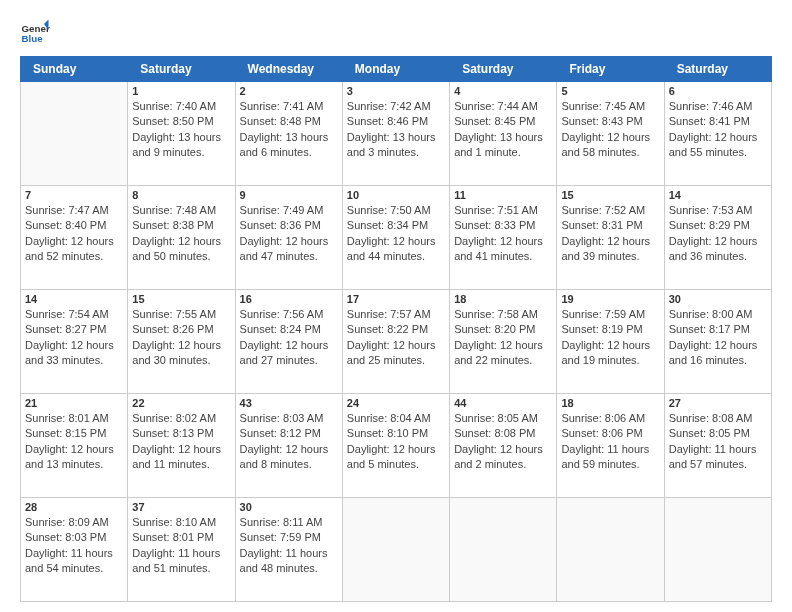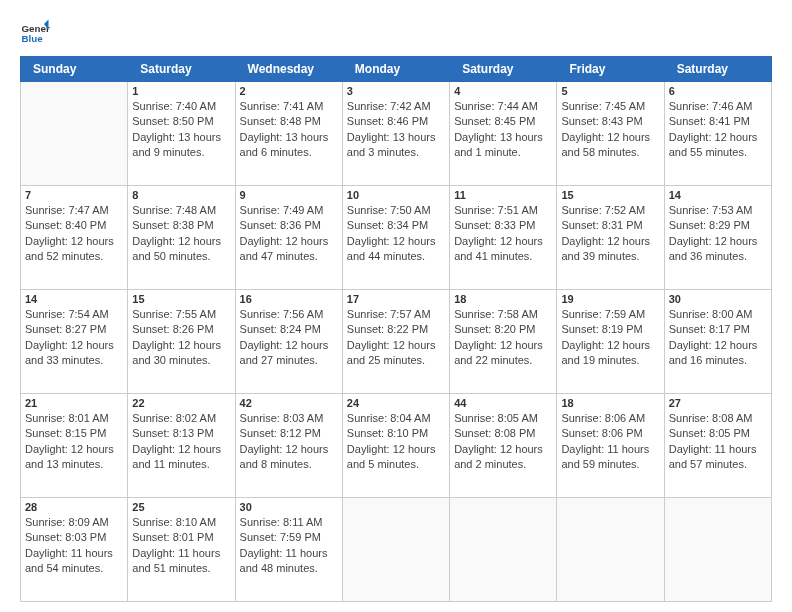--- a/index.html
+++ b/index.html
@@ -206,21 +206,21 @@
         <tr>
           <td>
             <span class="day-num">21</span>
             <div class="day-info">Sunrise: 8:01 AM<br>Sunset: 8:15 PM<br>Daylight: 12 hours and 13 minutes.</div>
           </td>
           <td>
             <span class="day-num">22</span>
             <div class="day-info">Sunrise: 8:02 AM<br>Sunset: 8:13 PM<br>Daylight: 12 hours and 11 minutes.</div>
           </td>
           <td>
-            <span class="day-num">42</span>
+            <span class="day-num">43</span>
             <div class="day-info">Sunrise: 8:03 AM<br>Sunset: 8:12 PM<br>Daylight: 12 hours and 8 minutes.</div>
           </td>
           <td>
             <span class="day-num">24</span>
             <div class="day-info">Sunrise: 8:04 AM<br>Sunset: 8:10 PM<br>Daylight: 12 hours and 5 minutes.</div>
           </td>
           <td>
             <span class="day-num">44</span>
             <div class="day-info">Sunrise: 8:05 AM<br>Sunset: 8:08 PM<br>Daylight: 12 hours and 2 minutes.</div>
           </td>
@@ -232,21 +232,21 @@
             <span class="day-num">27</span>
             <div class="day-info">Sunrise: 8:08 AM<br>Sunset: 8:05 PM<br>Daylight: 11 hours and 57 minutes.</div>
           </td>
         </tr>
         <tr>
           <td>
             <span class="day-num">28</span>
             <div class="day-info">Sunrise: 8:09 AM<br>Sunset: 8:03 PM<br>Daylight: 11 hours and 54 minutes.</div>
           </td>
           <td>
-            <span class="day-num">25</span>
+            <span class="day-num">37</span>
             <div class="day-info">Sunrise: 8:10 AM<br>Sunset: 8:01 PM<br>Daylight: 11 hours and 51 minutes.</div>
           </td>
           <td>
             <span class="day-num">30</span>
             <div class="day-info">Sunrise: 8:11 AM<br>Sunset: 7:59 PM<br>Daylight: 11 hours and 48 minutes.</div>
           </td>
           <td class="empty-cell"></td>
           <td class="empty-cell"></td>
           <td class="empty-cell"></td>
           <td class="empty-cell"></td>

